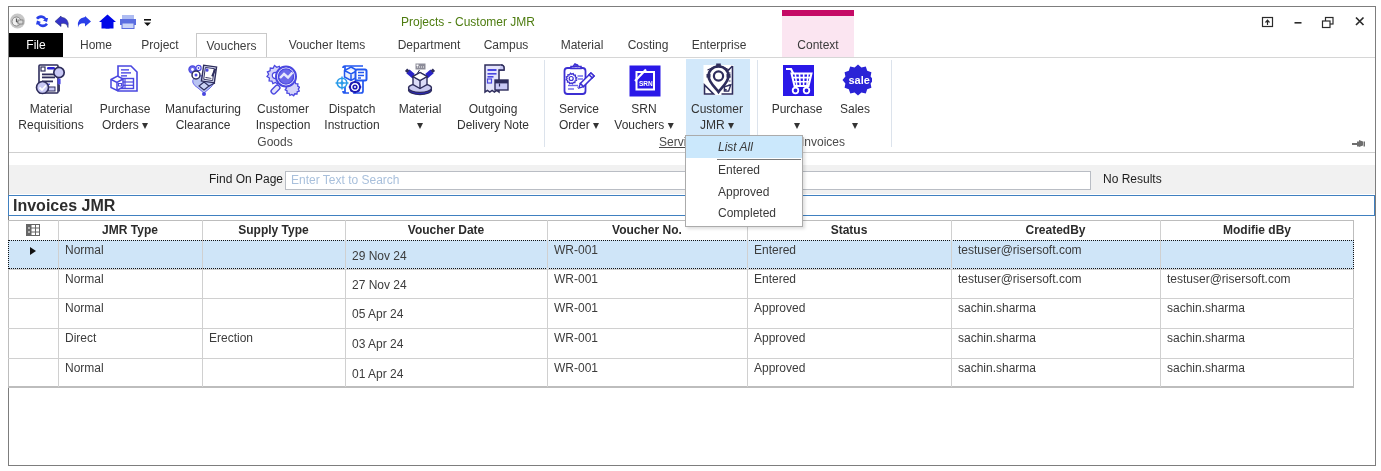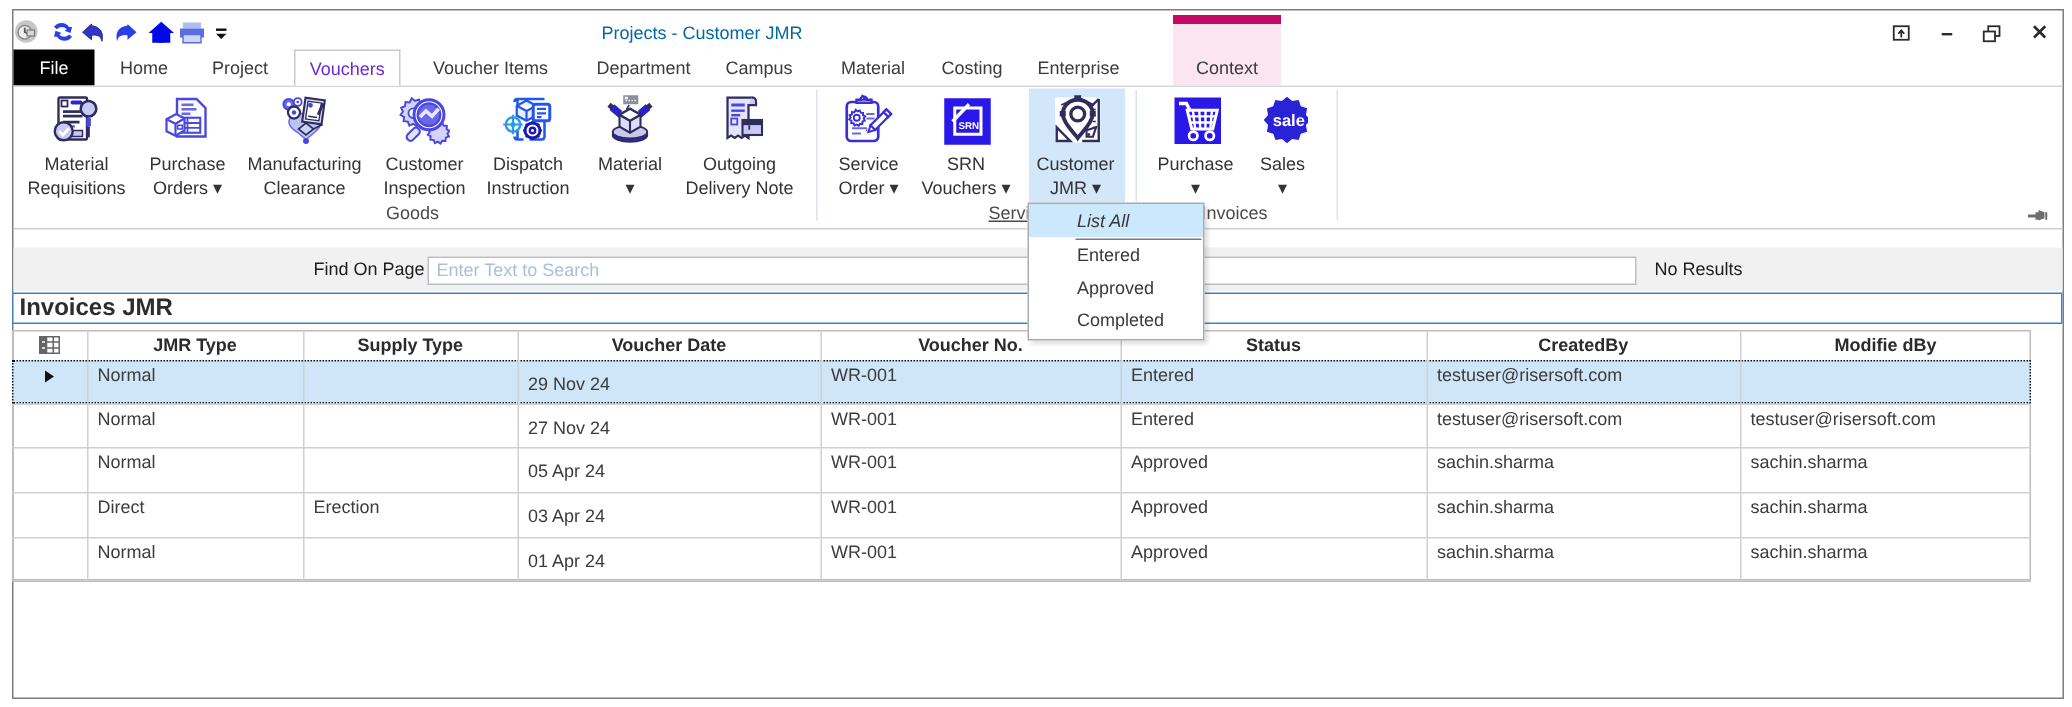--- a/index.html
+++ b/index.html
@@ -1,22 +1,22 @@
 <!DOCTYPE html>
 <html><head>
 <meta charset="utf-8">
 <style>
 * { margin:0; padding:0; box-sizing:border-box; }
 html,body { width:1381px; height:471px; background:#fff; font-family:"Liberation Sans", sans-serif; overflow:hidden; }
 .abs { position:absolute; }
 #win { position:absolute; left:8px; top:6px; width:1368px; height:460px; border:1px solid #7d7d7d; background:#fff; }
-#title { position:absolute; left:393px; top:15px; width:150px; text-align:center; font-size:12px; color:#0369a1; }
+#title { position:absolute; left:393px; top:15px; width:150px; text-align:center; font-size:12px; color:#4d7c0f; }
 .tab { position:absolute; top:33px; height:24px; line-height:24px; font-size:12px; color:#3b3b3b; text-align:center; }
 #tab-file { left:9px; width:54px; background:#000000; color:#fff; }
-#tab-vouchers { color:#6d28d9; background:#fff; border:1px solid #c9c9c9; border-bottom:none; z-index:3; }
+#tab-vouchers { color:#404040; background:#fff; border:1px solid #c9c9c9; border-bottom:none; z-index:3; }
 #tab-context { background:#fbe5f1; }
 #ctxbar { position:absolute; left:782px; top:10px; width:72px; height:6px; background:#c50a66; }
 #ctxbg { position:absolute; left:782px; top:16px; width:72px; height:41px; background:#fbe5f1; }
 #tabline { position:absolute; left:9px; top:57px; width:1366px; height:1px; background:#d6d6d6; }
 .rlbl { font-size:12px; color:#333; text-align:center; line-height:15px; }
 .glabel { position:absolute; top:135px; font-size:12px; color:#4a4a4a; text-align:center; width:100px; }
 .gsep { position:absolute; top:60px; height:87px; width:1px; background:#dce3ec; }
 #ribbonbot { position:absolute; left:9px; top:152px; width:1366px; height:1px; background:#cfcfcf; }
 #findbar { position:absolute; left:9px; top:165px; width:1366px; height:29px; background:#f1f1f1; }
 #findlabel { position:absolute; left:200px; top:7px; font-size:12px; color:#1c1c1c; }

